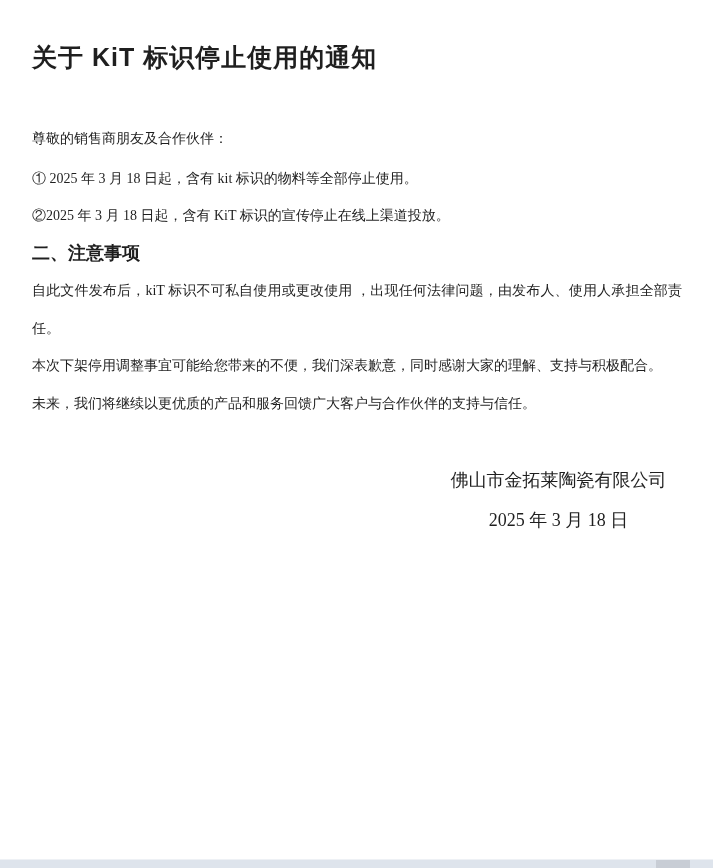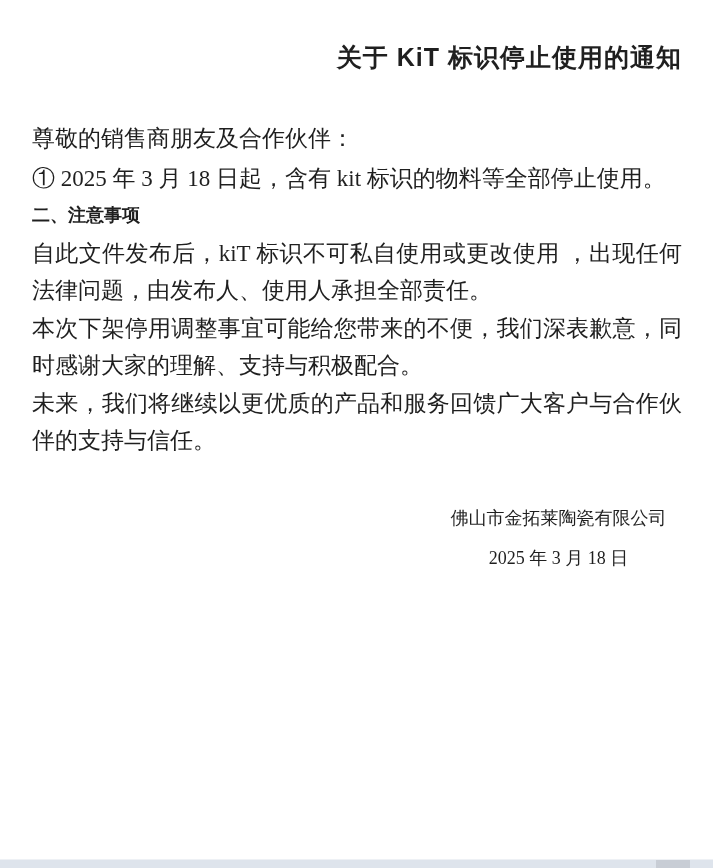--- a/index.html
+++ b/index.html
@@ -21,26 +21,26 @@
     top: 0; left: 0;
     width: 713px;
     box-sizing: border-box;
     padding: 40px 31px 0 32px;
   }
   .doc-title {
     font-family: "Liberation Sans", "DejaVu Sans", sans-serif;
     font-weight: bold;
     font-size: 25px;
     line-height: 34px;
-    text-align: right;
+    text-align: left;
     letter-spacing: 1px;
     margin: 0 0 46px 0;
   }
   .body-line {
-    font-size: 23px;
+    font-size: 14px;
     line-height: 37.5px;
     margin: 0;
     text-align: justify;
   }
   .greeting {
     margin-bottom: 2px;
   }
   .intro {
     text-indent: 2.4em;
   }
@@ -88,20 +88,21 @@
   <div class="doc">
 
     <h1 class="doc-title">关于 KiT 标识停止使用的通知</h1>
 
     <p class="body-line greeting">尊敬的销售商朋友及合作伙伴：</p>
 
 
 
     <p class="body-line">① 2025 年 3 月 18 日起，含有 kit 标识的物料等全部停止使用。</p>
 
+    <p class="body-line">②2025 年 3 月 18 日起，含有 KiT 标识的宣传停止在线上渠道投放。</p>
 
     <p class="sec-heading">二、注意事项</p>
 
     <p class="body-line">自此文件发布后，kiT 标识不可私自使用或更改使用 ，出现任何法律问题，由发布人、使用人承担全部责任。</p>
 
     <p class="body-line">本次下架停用调整事宜可能给您带来的不便，我们深表歉意，同时感谢大家的理解、支持与积极配合。</p>
 
     <p class="body-line">未来，我们将继续以更优质的产品和服务回馈广大客户与合作伙伴的支持与信任。</p>
 
 

